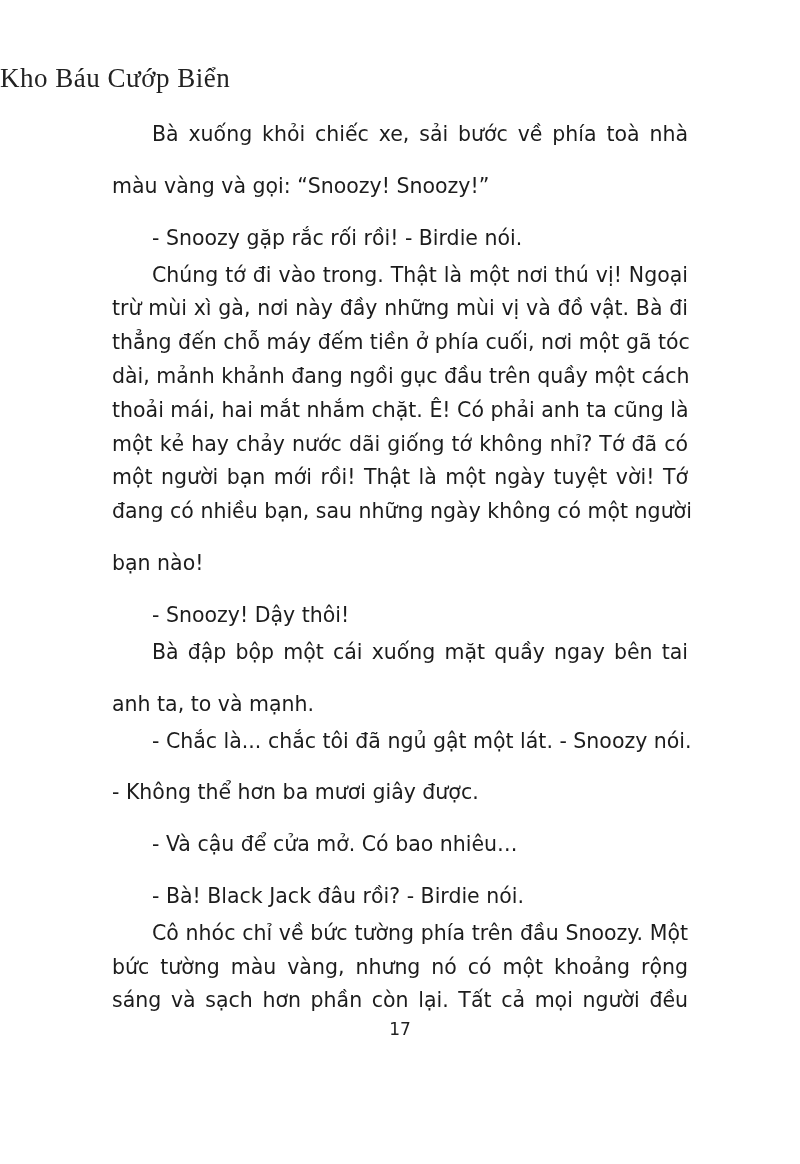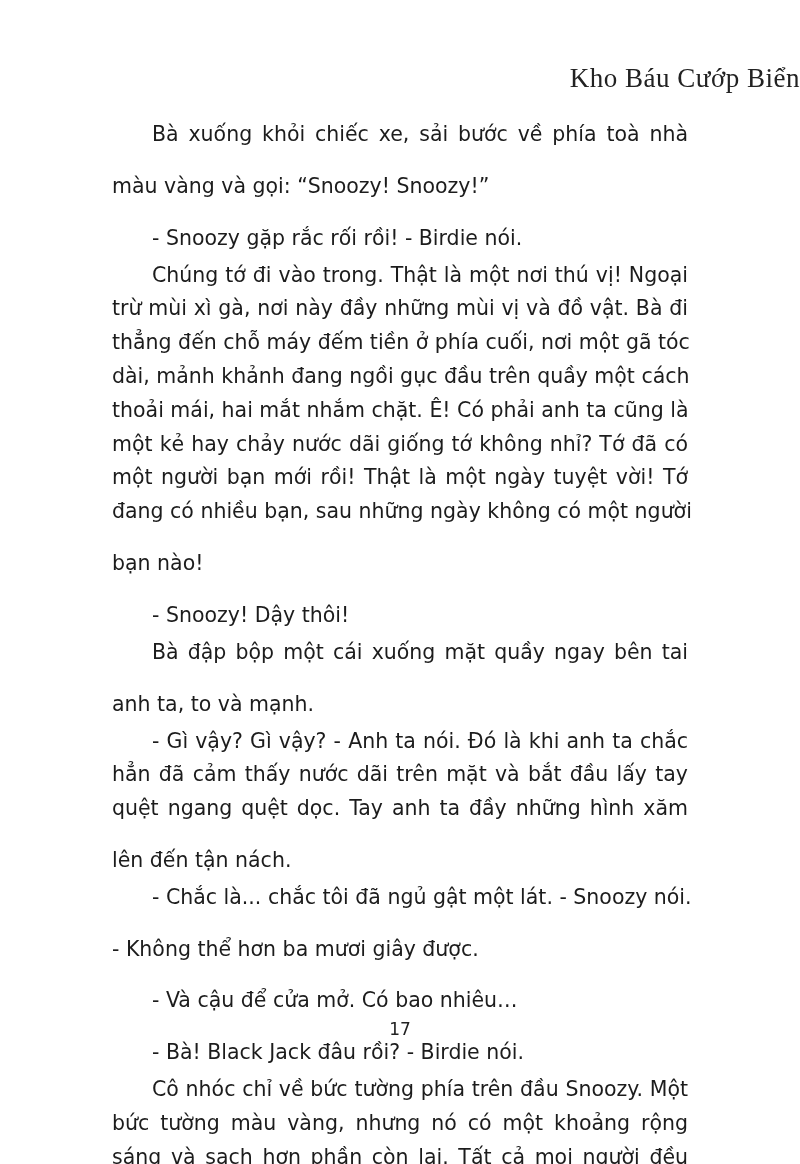--- a/index.html
+++ b/index.html
@@ -12,21 +12,21 @@
       height: 1164px;
       position: relative;
       overflow: hidden;
       color: #1a1a1a;
     }
     .running-header {
       position: absolute;
       top: 58px;
       left: 0;
       width: 800px;
-      text-align: right;
+      text-align: left;
       font-family: "Liberation Serif", "DejaVu Serif", serif;
       font-size: 27px;
       font-weight: normal;
       letter-spacing: 0.5px;
       color: #222;
       line-height: 40px;
     }
     .page-body {
       position: absolute;
       top: 118px;
@@ -98,26 +98,20 @@
     <p class="para">
       <span class="line indent last">- Snoozy! Dậy thôi!</span>
     </p>
 
     <p class="para">
       <span class="line indent">Bà đập bộp một cái xuống mặt quầy ngay bên tai</span>
       <span class="line last">anh ta, to và mạnh.</span>
     </p>
 
 
-    <p class="para">
-      <span class="line indent">- Gì vậy? Gì vậy? - Anh ta nói. Đó là khi anh ta chắc</span>
-      <span class="line">hẳn đã cảm thấy nước dãi trên mặt và bắt đầu lấy tay</span>
-      <span class="line">quệt ngang quệt dọc. Tay anh ta đầy những hình xăm</span>
-      <span class="line last">lên đến tận nách.</span>
-    </p>
 
 
     <p class="para">
       <span class="line indent">- Chắc là... chắc tôi đã ngủ gật một lát. - Snoozy nói.</span>
       <span class="line last">- Không thể hơn ba mươi giây được.</span>
     </p>
 
     <p class="para">
       <span class="line indent last">- Và cậu để cửa mở. Có bao nhiêu…</span>
     </p>

